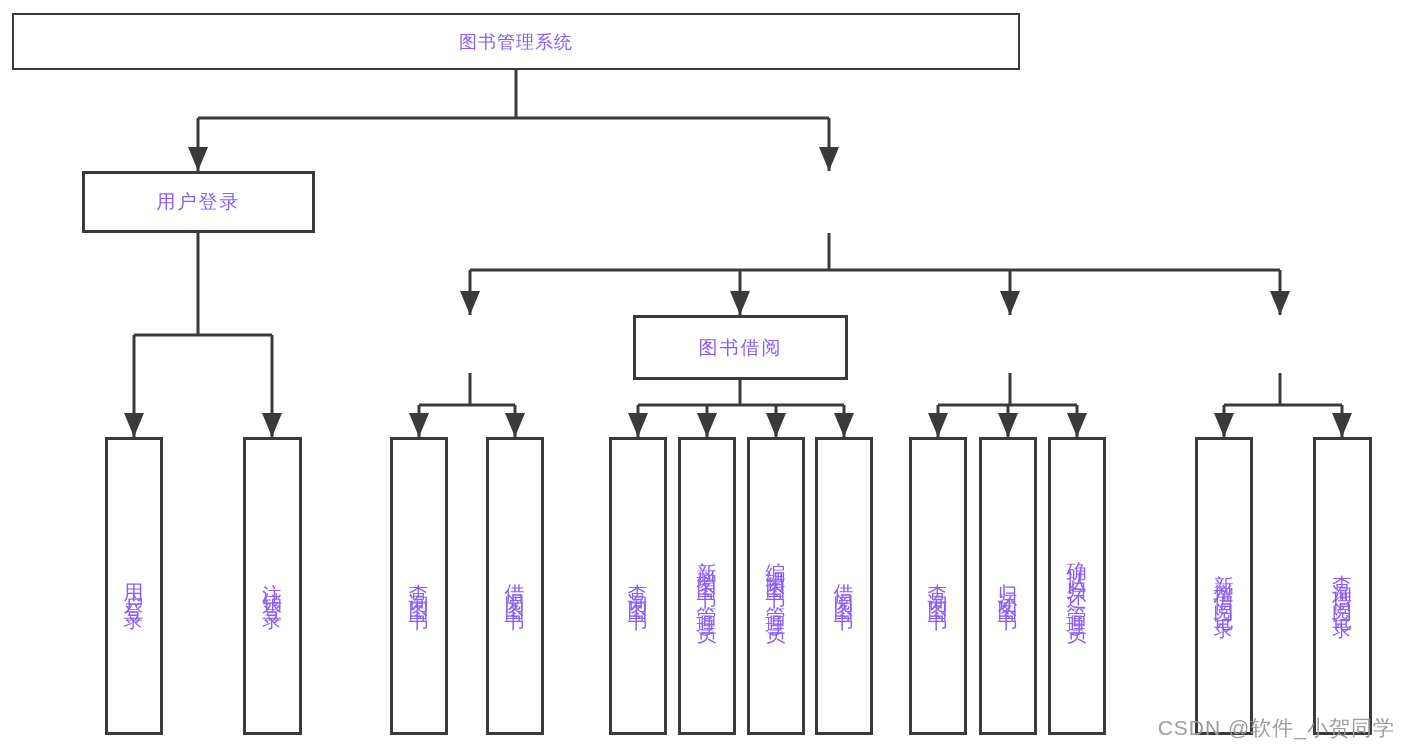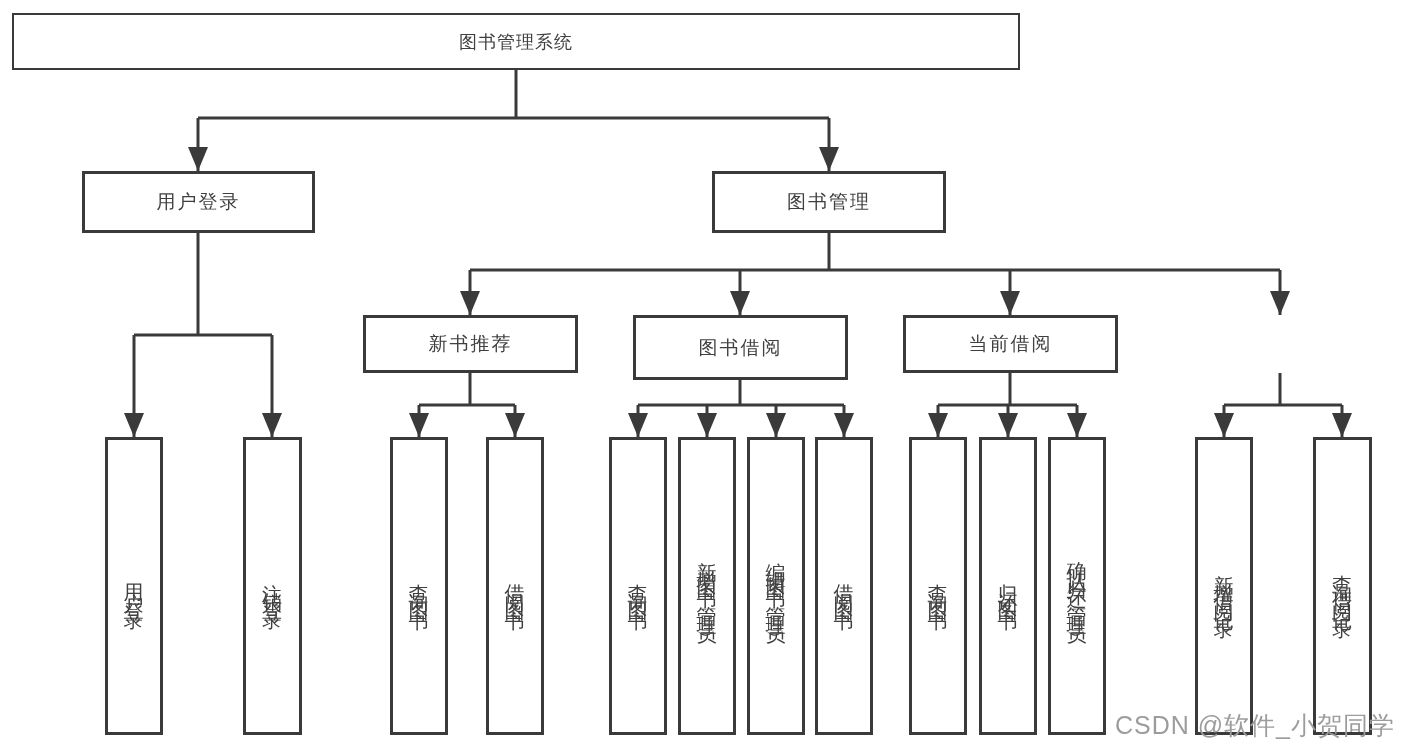--- a/index.html
+++ b/index.html
@@ -6,32 +6,32 @@
   body{
     width:1405px;height:747px;background:#ffffff;overflow:hidden;
     font-family:"Liberation Sans","DejaVu Sans",sans-serif;
   }
   .canvas{position:relative;width:1405px;height:747px;background:#ffffff;}
   svg.connectors{position:absolute;left:0;top:0;width:1405px;height:747px;}
   .ln{stroke:#3a3a3a;stroke-width:3;fill:none;}
   .box{
     position:absolute;box-sizing:border-box;background:#ffffff;
     border:3px solid #3a3a3a;display:flex;align-items:center;justify-content:center;
-    color:#404040;text-align:center;
+    color:#8b5cf6;text-align:center;
   }
   .root{border-width:2px;font-size:18px;letter-spacing:1px;}
   .h{font-size:19px;letter-spacing:2px;}
   .v{font-size:20px;}
   .v .lbl{
     writing-mode:vertical-rl;letter-spacing:9px;line-height:1;
     display:block;
   }
   .watermark{
     position:absolute;right:10px;bottom:5px;color:#9c9c9c;
-    font-size:25px;letter-spacing:1px;
+    font-size:21px;letter-spacing:1px;
   }
 </style>
 </head>
 <body>
 
 <div class="canvas">
 
   <svg class="connectors" viewBox="0 0 1405 747">
     <defs>
       <marker id="arrowhead" markerUnits="userSpaceOnUse" markerWidth="24" markerHeight="26" refX="12" refY="24" orient="0">
@@ -87,32 +87,23 @@
     </g>
   </svg>
 
   <div class="box root" style="left:12px;top:13px;width:1008px;height:57px">
     <span class="lbl">图书管理系统</span>
   </div>
 
   <div class="box h" style="left:82px;top:171px;width:233px;height:62px">
     <span class="lbl">用户登录</span>
   </div>
-  <div class="box h" style="left:712px;top:171px;width:234px;height:62px">
-    <span class="lbl">图书管理</span>
-  </div>
 
-  <div class="box h" style="left:363px;top:315px;width:215px;height:58px">
-    <span class="lbl">新书推荐</span>
-  </div>
   <div class="box h" style="left:633px;top:315px;width:215px;height:65px">
     <span class="lbl">图书借阅</span>
-  </div>
-  <div class="box h" style="left:903px;top:315px;width:215px;height:58px">
-    <span class="lbl">当前借阅</span>
   </div>
 
   <div class="box v" style="left:105px;top:437px;width:58px;height:298px">
     <span class="lbl">用户登录</span>
   </div>
   <div class="box v" style="left:243px;top:437px;width:59px;height:298px">
     <span class="lbl">注销登录</span>
   </div>
 
   <div class="box v" style="left:390px;top:437px;width:58px;height:298px">

